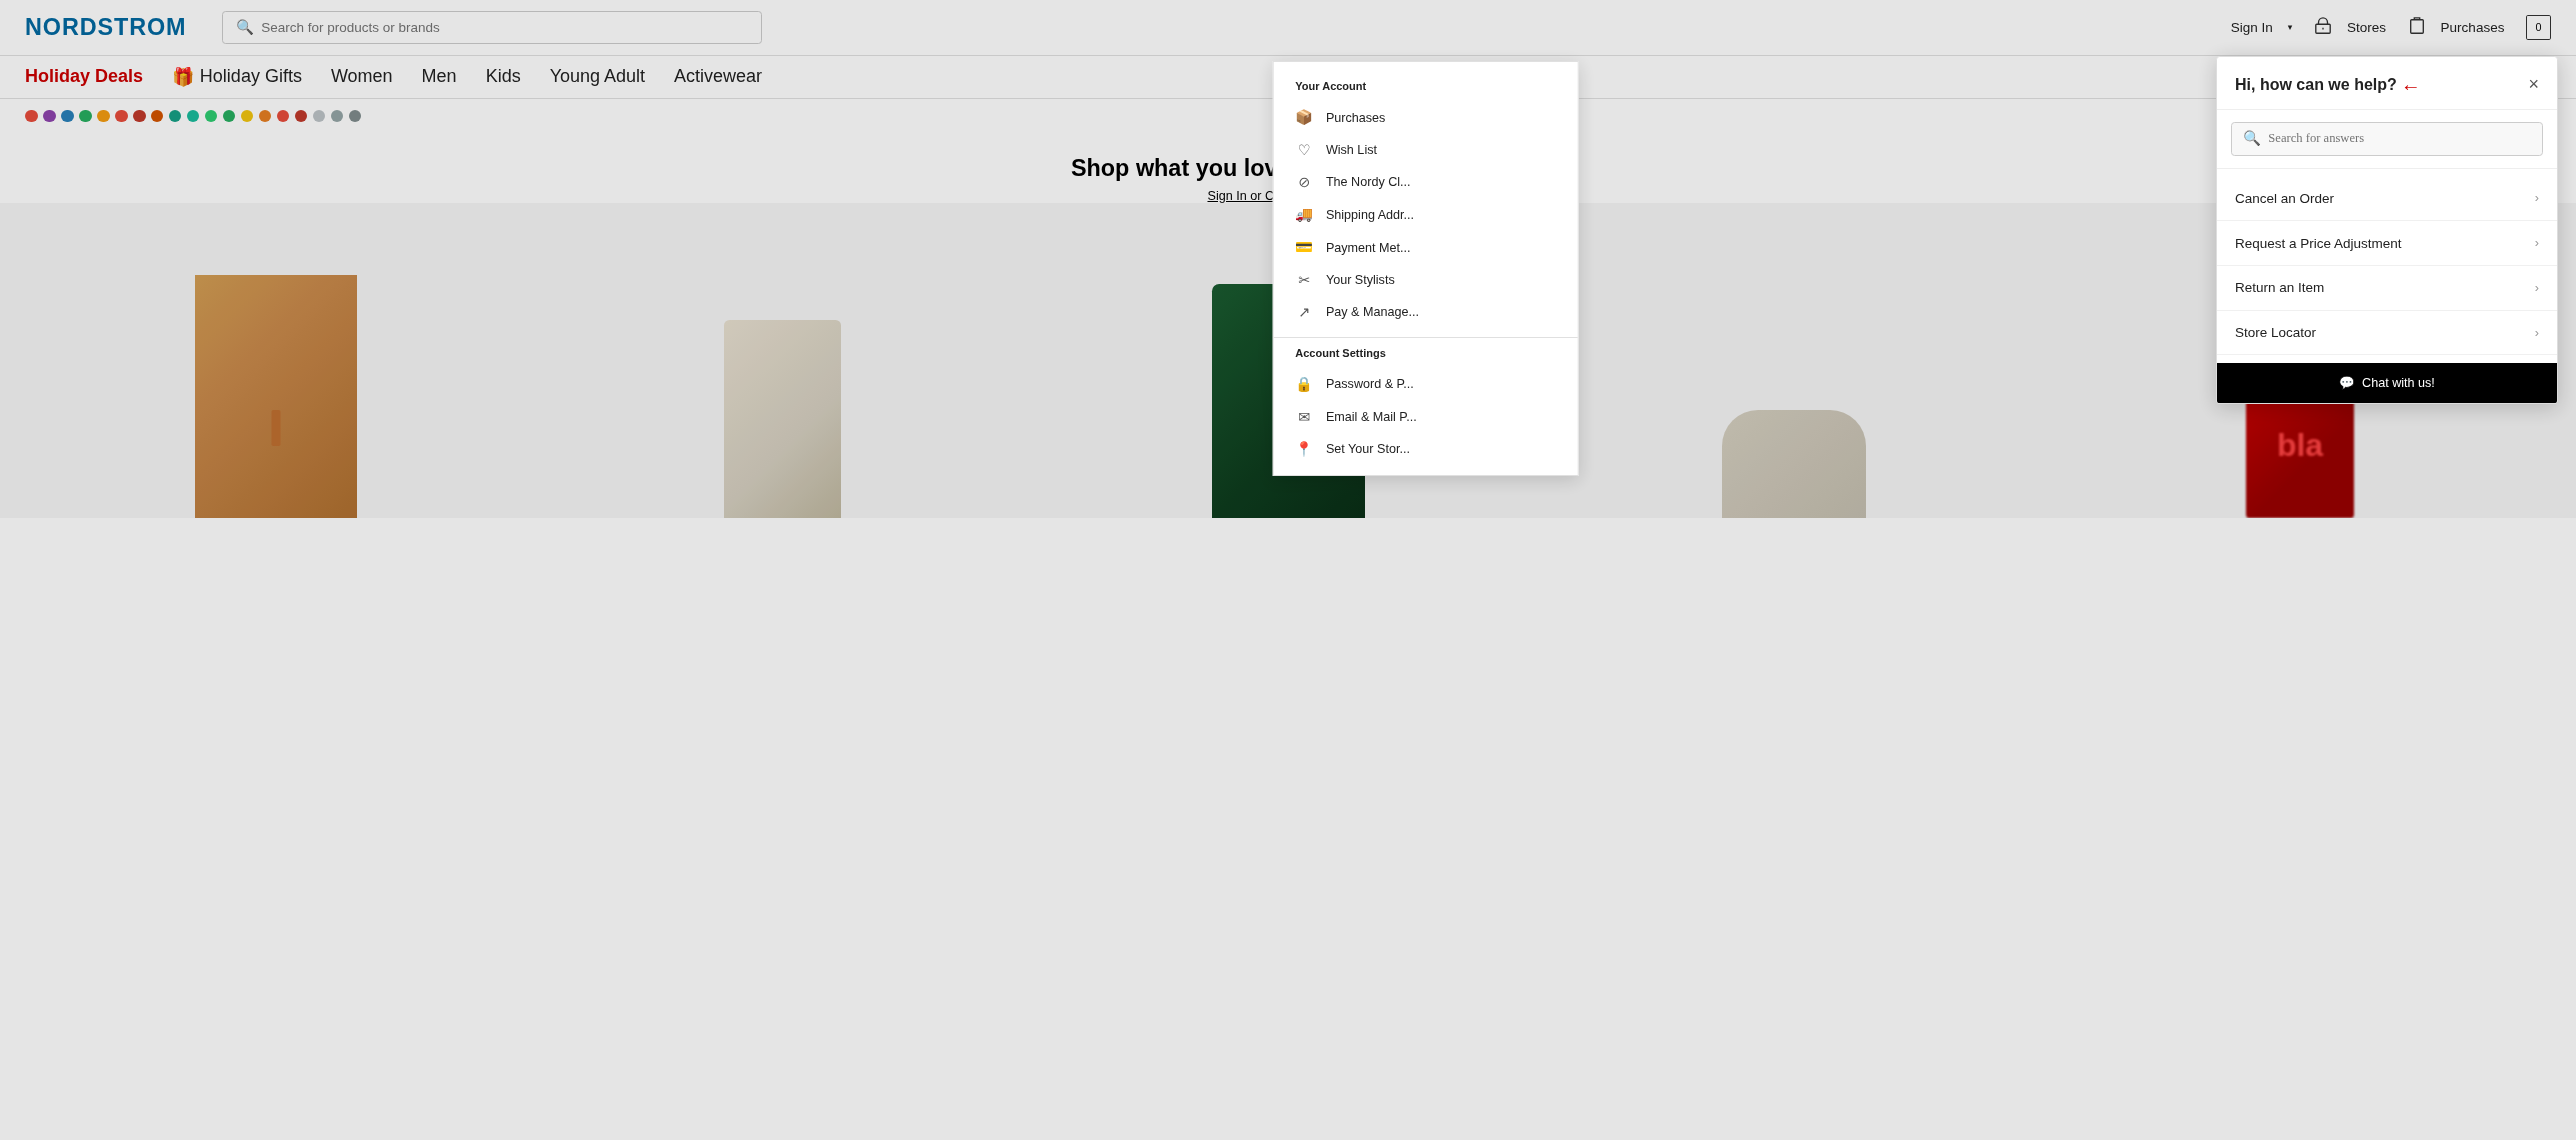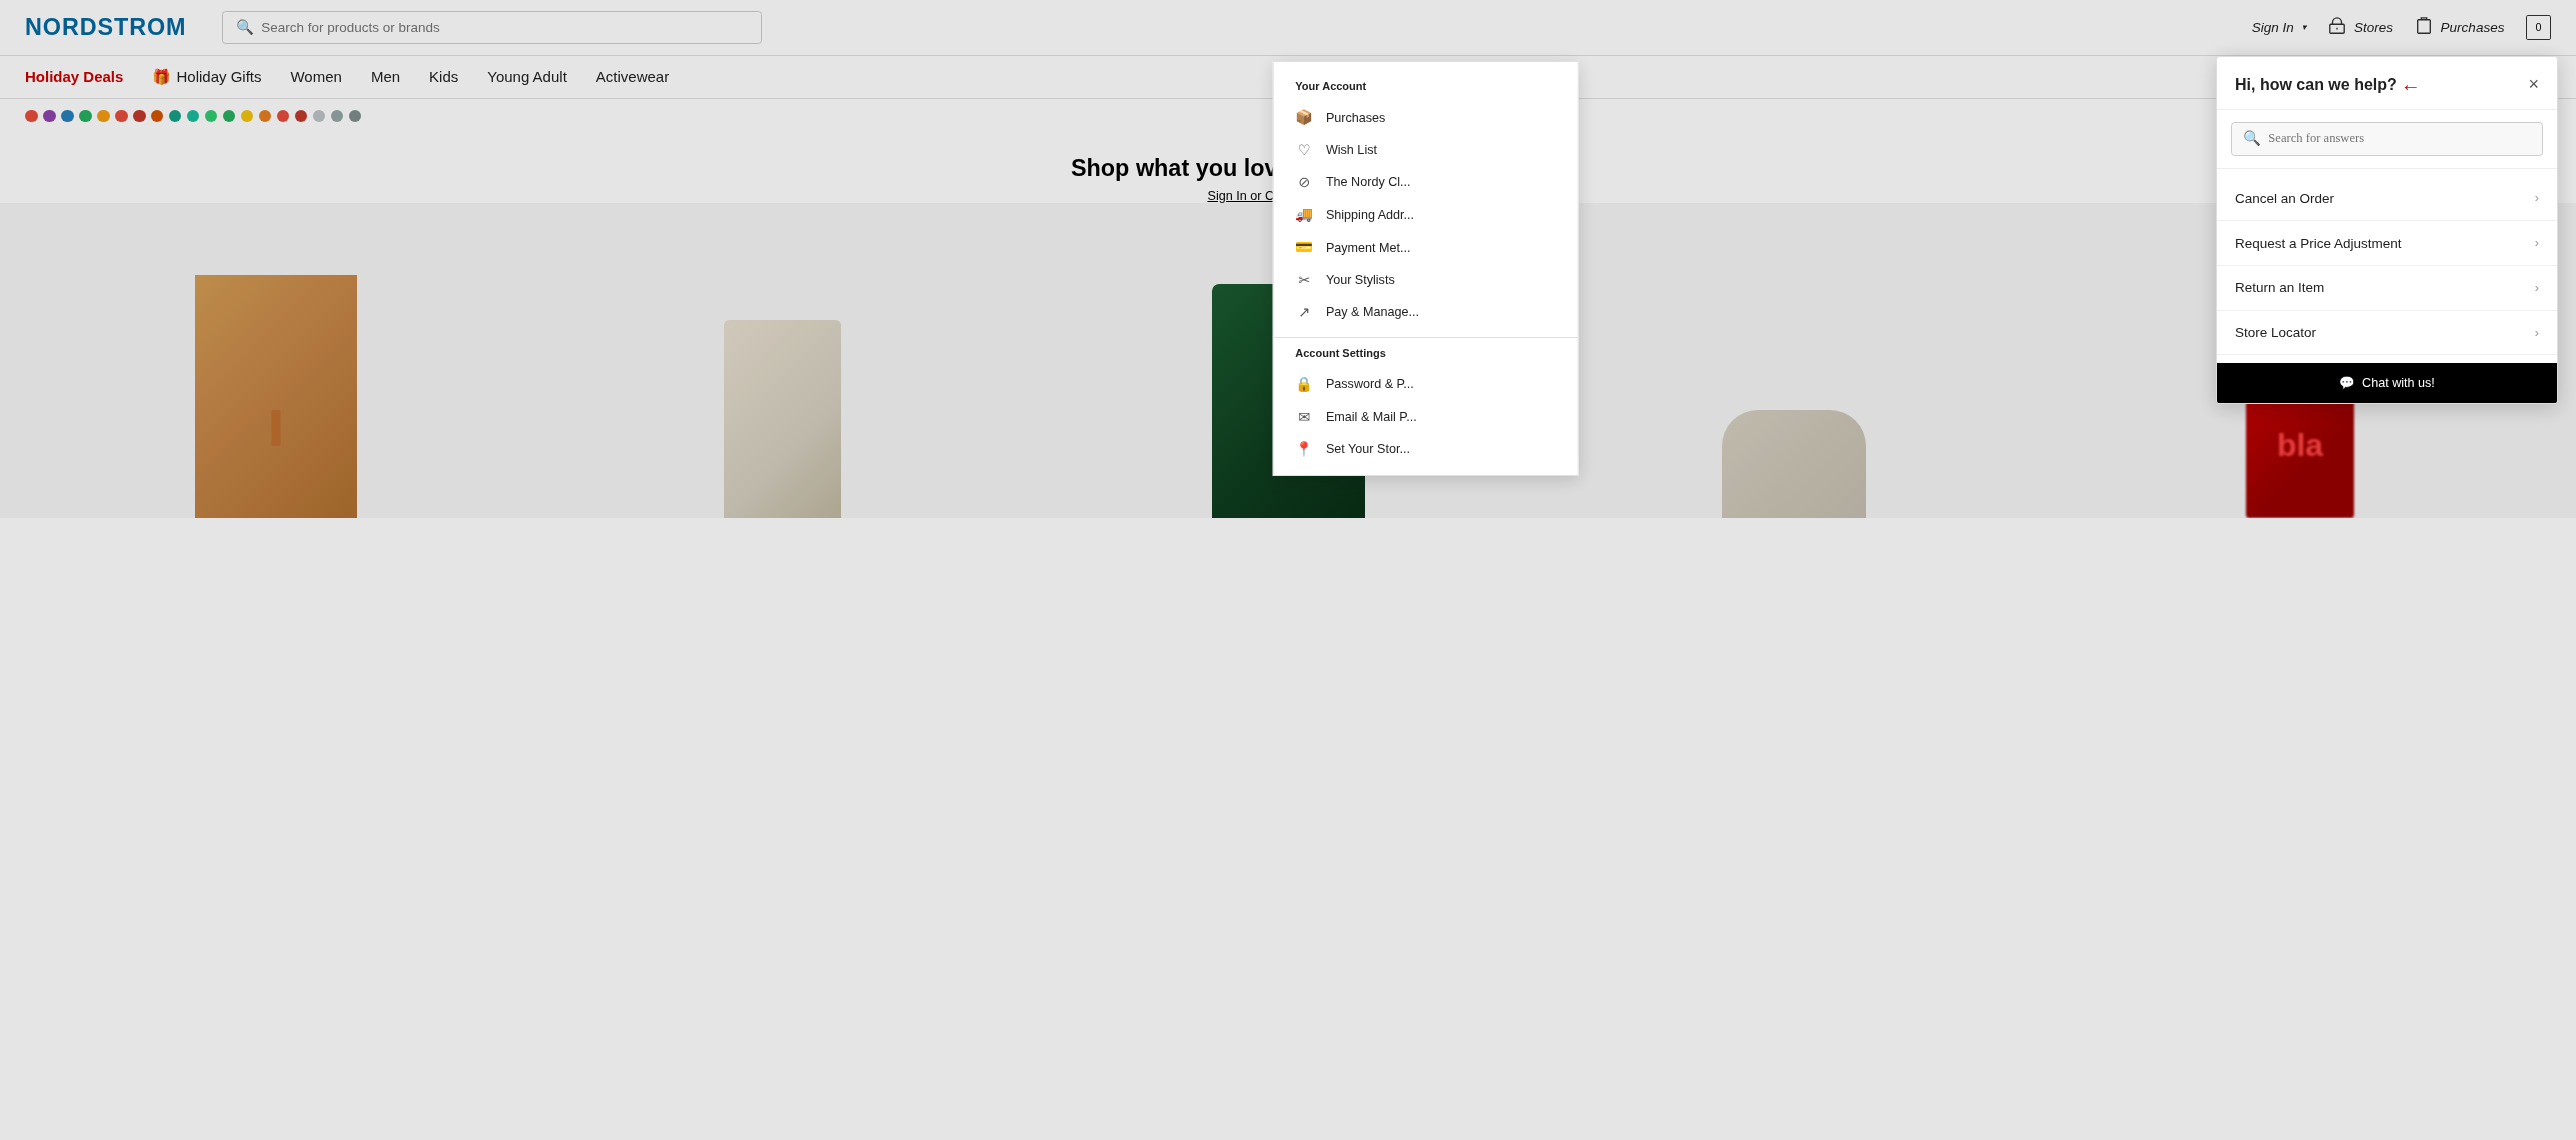--- a/index.html
+++ b/index.html
@@ -41,26 +41,25 @@
     }
     .header-right {
       display: flex;
       align-items: center;
       gap: 21.6px;
       margin-left: auto;
     }
     .header-btn {
       display: flex;
       align-items: center;
-      gap: 8px;
+      gap: 15px;
       font-size: 13.5px;
       color: #222;
       cursor: pointer;
       white-space: nowrap;
-      font-style: italic;
     }
     .header-btn .chevron { font-size: 9px; }
     .cart-badge {
       display: flex;
       align-items: center;
       justify-content: center;
       width: 25px;
       height: 25px;
       border: 1.4px solid #333;
       border-radius: 1.8px;
@@ -71,21 +70,21 @@
     
     .nav {
       display: flex;
       align-items: center;
       padding: 0 25px;
       gap: 29px;
       border-bottom: 0.9px solid #e0e0e0;
       height: 43px;
     }
     .nav-item {
-      font-size: 15px;
+      font-size: 18px;
       color: #222;
       cursor: pointer;
       white-space: nowrap;
       padding: 3.6px 0;
     }
     .nav-item.holiday-deals { color: #c00; font-weight: 600; }
     .nav-item.holiday-gifts {
       display: flex;
       align-items: center;
       gap: 5.4px;

